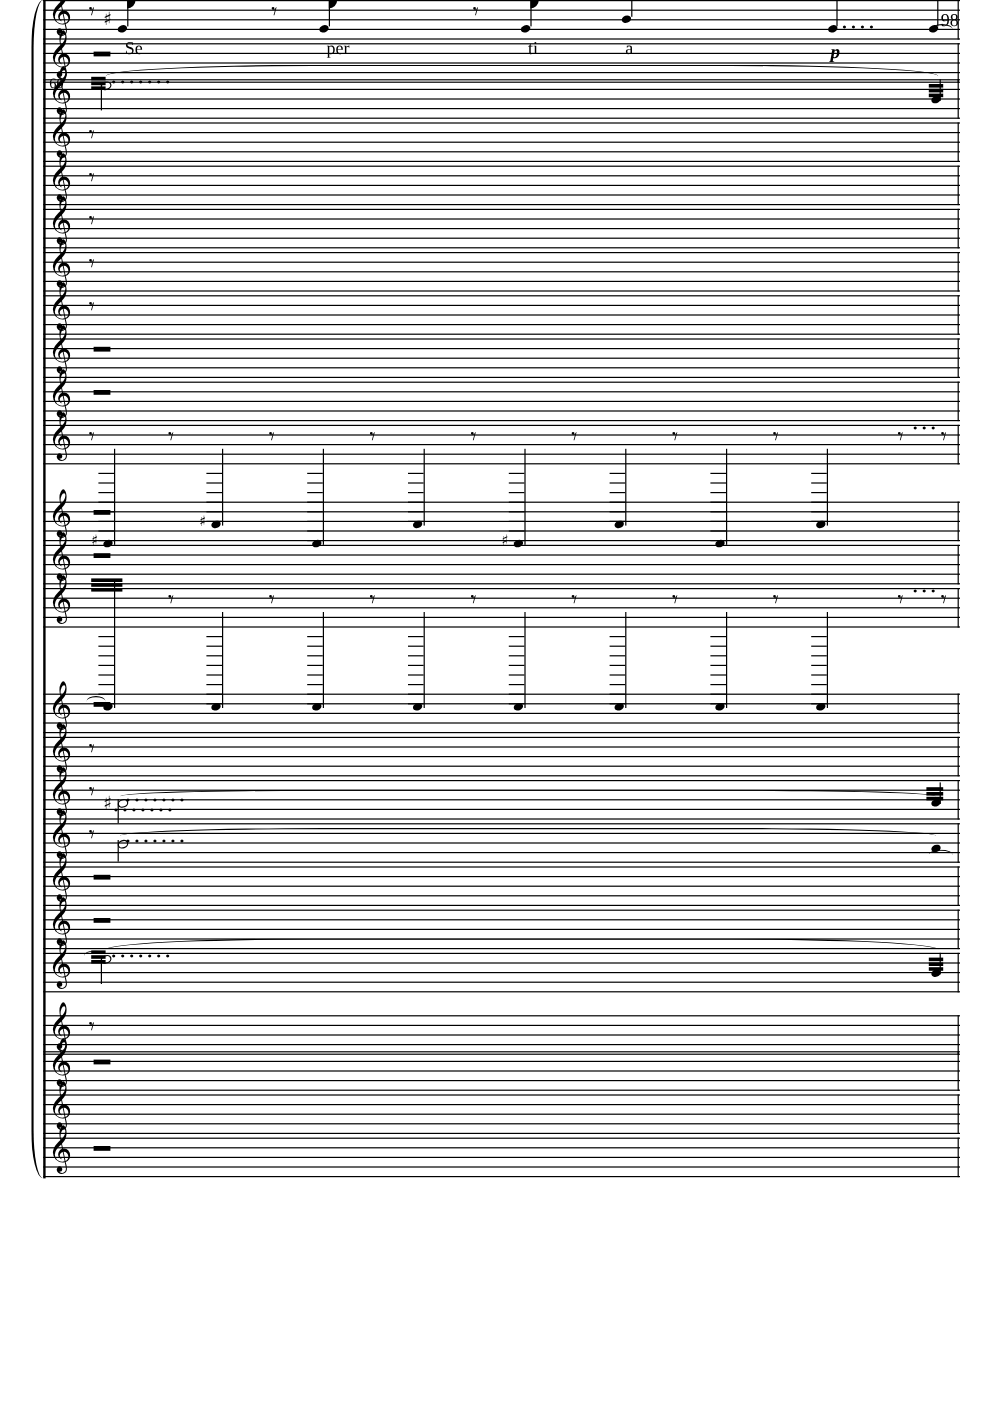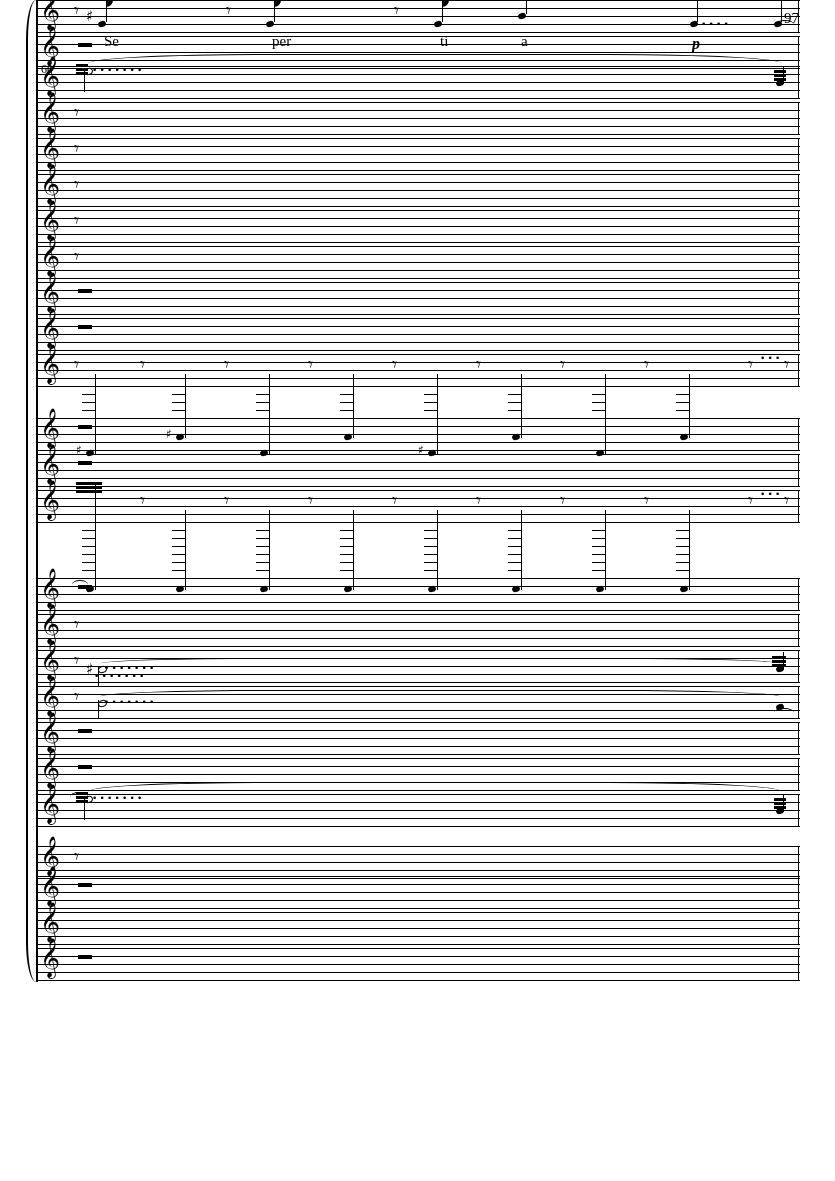--- a/index.html
+++ b/index.html
@@ -179,21 +179,21 @@
     font-family: "DejaVu Sans", sans-serif;
     font-size: 19px;
     line-height: 1;
   }
 </style>
 </head>
 <body>
 
 <div id="page">
 
-  <div class="page-number">97</div>
+  <div class="page-number">98</div>
   <div class="measure-number">60</div>
 
   <div class="lyric" style="left:104px; top:33px;">Se</div>
   <div class="lyric" style="left:272px; top:33px;">per</div>
   <div class="lyric" style="left:440px; top:33px;">ti</div>
   <div class="lyric" style="left:521px; top:33px;">a</div>
   <div class="dynamic" style="left:692px; top:35px;">p</div>
 
   <div class="system">
 

